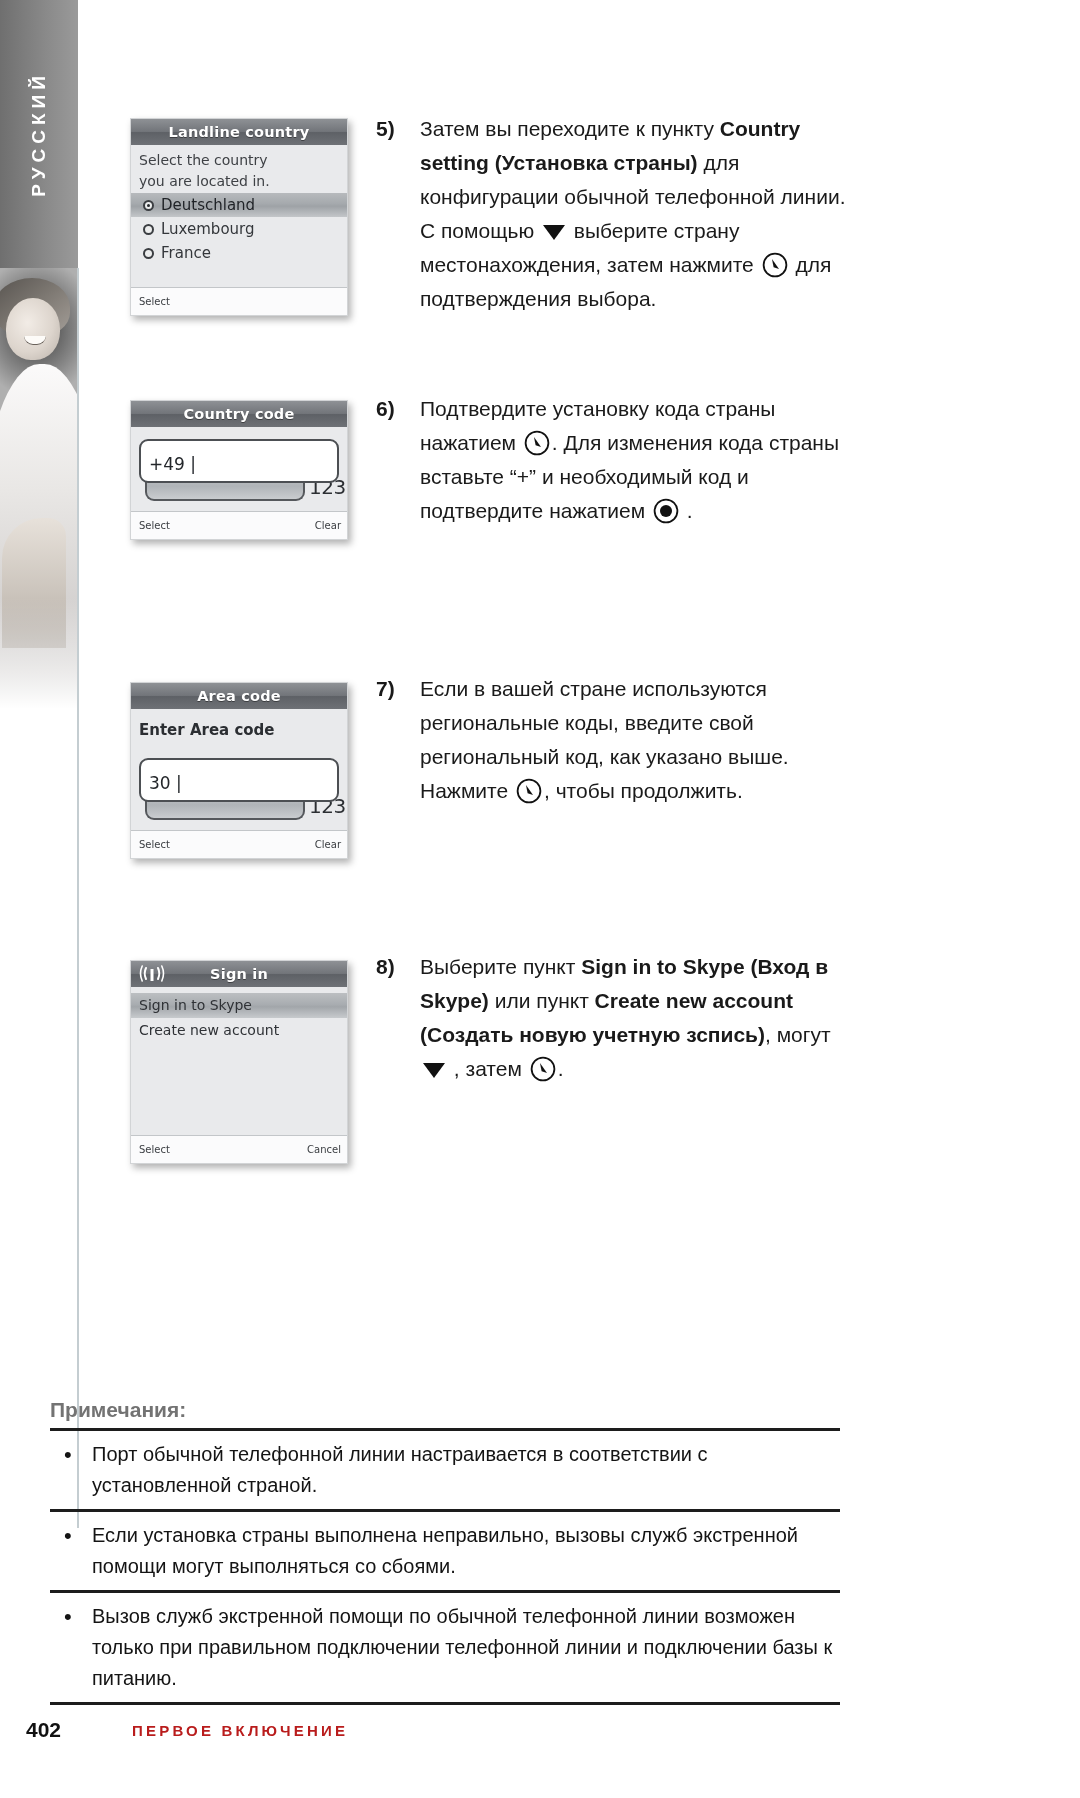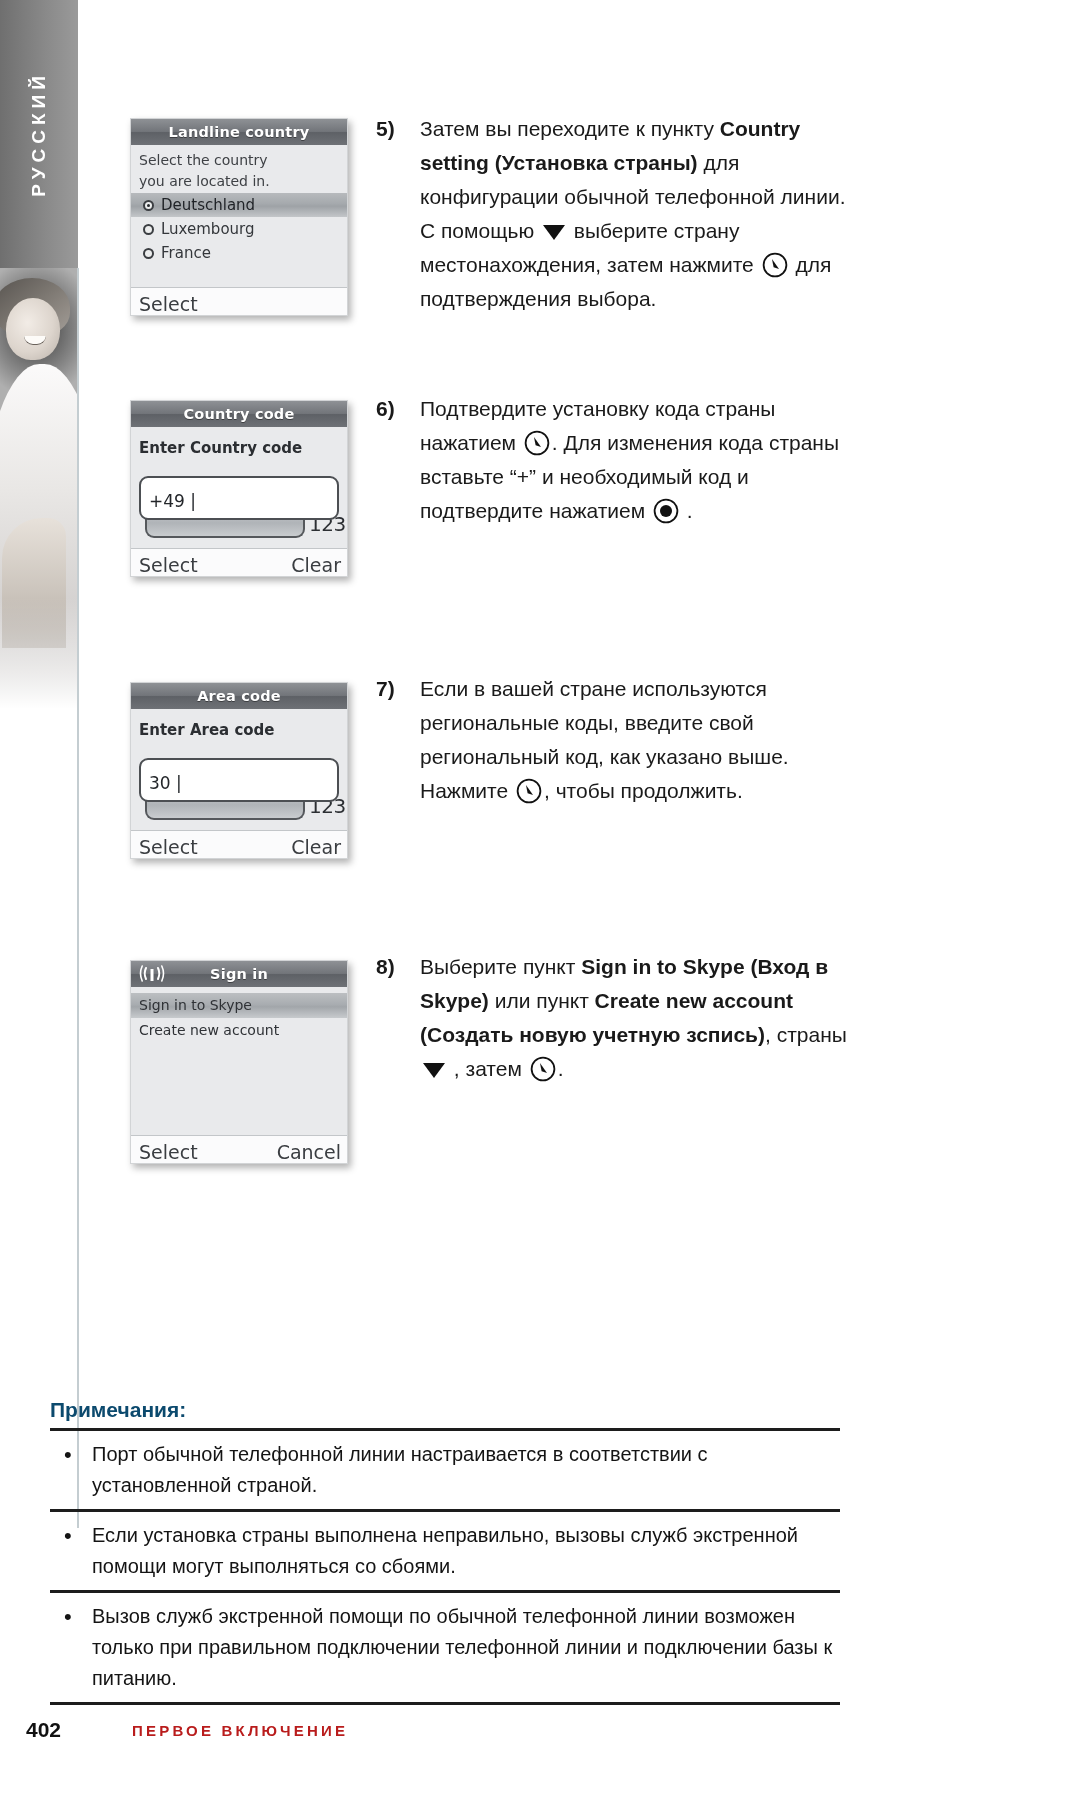--- a/index.html
+++ b/index.html
@@ -245,24 +245,24 @@
     color: #2c2f33;
     margin-left: 4px;
     padding-bottom: 2px;
     letter-spacing: -0.5px;
   }
   .phone-soft {
     border-top: 1px solid #c3c6c9;
     background: #fbfbfc;
     height: 28px;
     display: flex;
-    align-items: flex-end;
+    align-items: center;
     justify-content: space-between;
     padding: 0 6px 0 8px;
-    font-size: 19px;
+    font-size: 10px;
     color: #3a3d41;
     box-sizing: border-box;
   }
 
   
   .step {
     position: absolute;
     display: flex;
     gap: 12px;
   }
@@ -302,21 +302,21 @@
   
   #notes {
     position: absolute;
     left: 50px;
     top: 1398px;
     width: 790px;
   }
   .notes-title {
     font-size: 21px;
     font-weight: bold;
-    color: #0c4a6e;
+    color: #737373;
     padding-bottom: 6px;
   }
   .rule {
     height: 3px;
     background: #1d1d1d;
     width: 100%;
   }
   .note-item {
     display: flex;
     gap: 16px;
@@ -403,21 +403,20 @@
       <span>Select</span>
       <span></span>
     </div>
   </div>
 
   <div class="phone" style="left:52px; top:400px;">
     <div class="phone-title">
       <span>Country code</span>
     </div>
     <div class="phone-body">
-      <div class="phone-hint bold">Enter Country code</div>
       <div class="input-wrap">
         <div class="input-box">
           <span>+49</span><span class="caret">&nbsp;|</span>
         </div>
       </div>
       <div class="under-row">
         <div class="under-bar"></div>
         <div class="ime-tag">123</div>
       </div>
       <div style="height:10px;"></div>
@@ -501,21 +500,21 @@
   <div class="step" style="left:298px; top:672px;">
     <div class="step-num">7)</div>
     <div class="step-text"><span>Если в вашей стране используются региональные коды, введите свой региональный код, как указано выше. Нажмите </span><span class="ico-ok"><svg viewBox="0 0 26 26" width="26" height="26">
             <circle cx="13" cy="13" r="11.4" fill="none" stroke="#111" stroke-width="1.8"></circle>
             <path d="M10 7 L17 17 L11.6 15.2 Z" fill="#111"></path>
           </svg></span><span>, чтобы продолжить.</span></div>
   </div>
 
   <div class="step" style="left:298px; top:950px;">
     <div class="step-num">8)</div>
-    <div class="step-text"><span>Выберите пункт </span><b>Sign in to Skype (Вход в Skype)</b><span> или пункт </span><b>Create new account (Создать новую учетную зспись)</b><span>, страны </span><span class="ico-down"></span><span> , затем </span><span class="ico-ok"><svg viewBox="0 0 26 26" width="26" height="26">
+    <div class="step-text"><span>Выберите пункт </span><b>Sign in to Skype (Вход в Skype)</b><span> или пункт </span><b>Create new account (Создать новую учетную зспись)</b><span>, могут </span><span class="ico-down"></span><span> , затем </span><span class="ico-ok"><svg viewBox="0 0 26 26" width="26" height="26">
             <circle cx="13" cy="13" r="11.4" fill="none" stroke="#111" stroke-width="1.8"></circle>
             <path d="M10 7 L17 17 L11.6 15.2 Z" fill="#111"></path>
           </svg></span><span>.</span></div>
   </div>
 
 </div>
 
 <div id="notes">
   <div class="notes-title">Примечания:</div>
   <div class="rule"></div>

